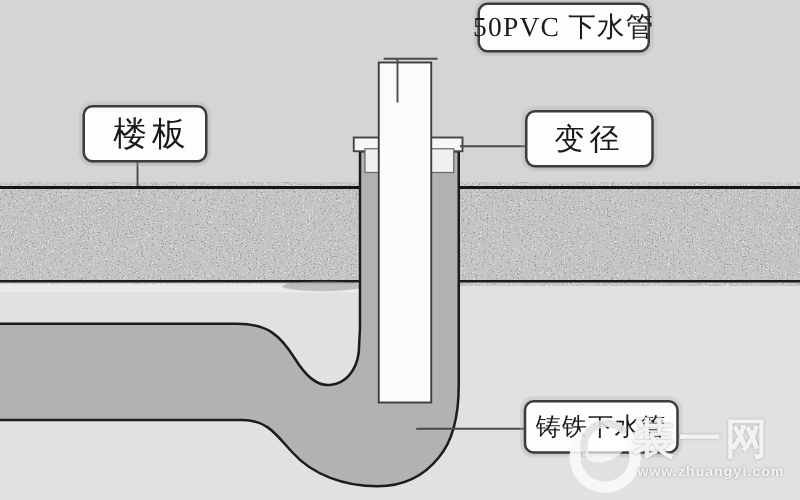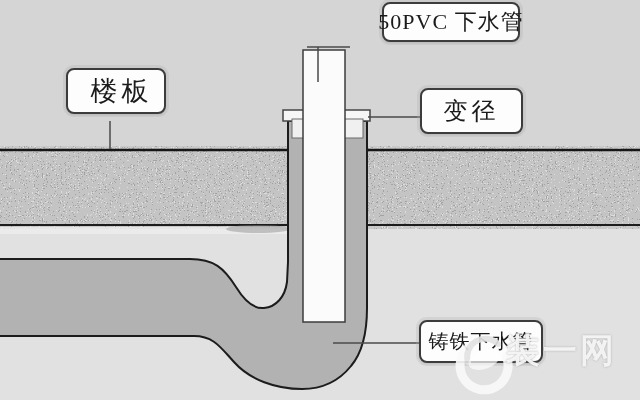--- a/index.html
+++ b/index.html
@@ -9,21 +9,21 @@
   }
   .stage svg{position:absolute;left:0;top:0;}
   .callout{
     position:absolute;display:flex;align-items:center;justify-content:center;
     background:#fdfdfd;border:2px solid #3c3c3c;border-radius:8px;
     color:#1a1a1a;box-sizing:border-box;
     box-shadow:0 0 0 3px rgba(175,175,175,.28),0 1px 2px rgba(0,0,0,.12);
     white-space:nowrap;letter-spacing:2px;
   }
   .callout.pvc     {left:350px;top:2px;  width:138px;height:40px;font-size:22px;letter-spacing:1px;margin-left:32px;}
-  .callout.louban  {left:66px; top:68px; width:100px;height:46px;font-size:27px;letter-spacing:4px;padding-left:11px;}
+  .callout.louban  {left:66px; top:84px; width:100px;height:46px;font-size:27px;letter-spacing:4px;padding-left:11px;}
   .callout.bianjing{left:420px;top:88px; width:103px;height:46px;font-size:24px;letter-spacing:4px;}
   .callout.zhutie  {left:419px;top:320px;width:124px;height:43px;font-size:20px;letter-spacing:1px;}
   .watermark{
     position:absolute;right:6px;bottom:4px;width:180px;height:70px;
     pointer-events:none;
   }
   .wm-brand{
     position:absolute;left:52px;top:2px;font-size:34px;font-weight:bold;
     font-family:"Liberation Sans","DejaVu Sans",sans-serif;
     color:rgba(248,248,248,.92);letter-spacing:3px;
@@ -112,15 +112,16 @@
 
   <div class="watermark">
     <svg width="60" height="70" style="position:absolute;left:0;top:0;">
       <g opacity="0.9">
         <path d="M 14 22 A 24 24 0 1 0 52 30" fill="none" stroke="#fafafa" stroke-width="9" stroke-linecap="round"></path>
         <path d="M 44 18 A 18 18 0 0 0 14 36" fill="none" stroke="#e2e2e2" stroke-width="6" stroke-linecap="round"></path>
         <ellipse cx="30" cy="34" rx="16" ry="9" fill="rgba(255,255,255,0.75)" transform="rotate(-18 30 34)"></ellipse>
       </g>
     </svg>
     <div class="wm-brand">装一网</div>
+    <div class="wm-url">www.zhuangyi.com</div>
   </div>
 
 </div>
 
 </body></html>

